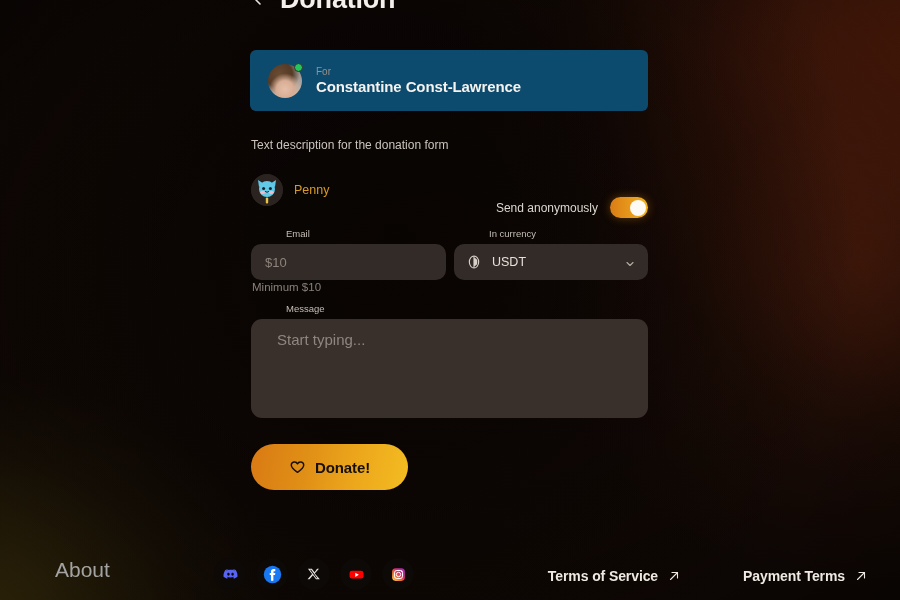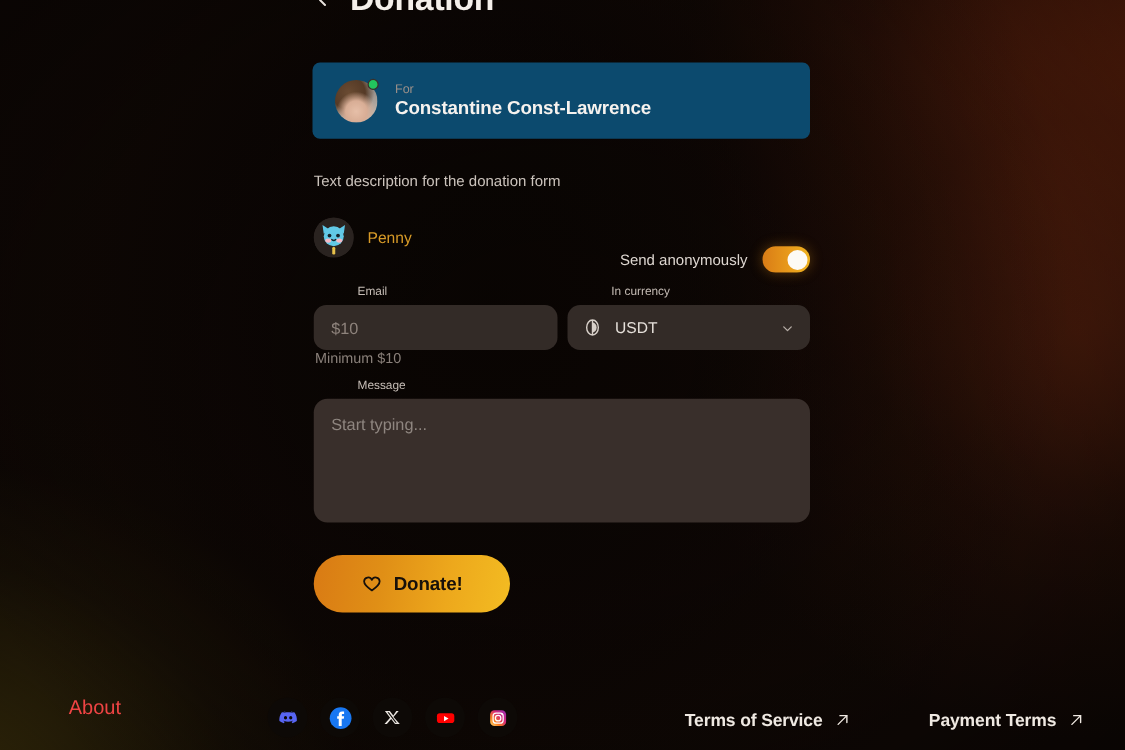--- a/index.html
+++ b/index.html
@@ -190,21 +190,21 @@
     width: 397px;
     display: flex; flex-direction: column; gap: 5px;
   }
   .textarea-box {
     height: 99px;
     background: #392f2b;
     border-radius: 11px;
     padding: 12px 14px;
     cursor: text;
   }
-  .textarea-placeholder { font-size: 13px; color: #8f8680; }
+  .textarea-placeholder { font-size: 15px; color: #8f8680; margin-left: 12px; }
 
   .donate-btn {
     position: absolute;
     left: 251px; top: 444px;
     width: 157px; height: 46px;
     border-radius: 23px;
     border: none;
     background: linear-gradient(100deg, #d97a14 0%, #e08f16 35%, #eda81c 68%, #f3bc22 100%);
     color: #17100a;
     font-size: 15px; font-weight: 700;
@@ -213,22 +213,22 @@
     gap: 9px;
     cursor: pointer;
     letter-spacing: -0.1px;
   }
   .heart-icon { width: 17px; height: 17px; }
 
   
   .footer-about {
     position: absolute;
     left: 55px; top: 558px;
-    font-size: 16px;
-    color: #ef4444;
+    font-size: 21px;
+    color: #a3a3a3;
     font-weight: 400;
     cursor: pointer;
   }
   .socials {
     position: absolute;
     left: 214px; top: 558px;
     display: flex; gap: 10px;
   }
   .social {
     width: 32px; height: 32px; border-radius: 50%;

